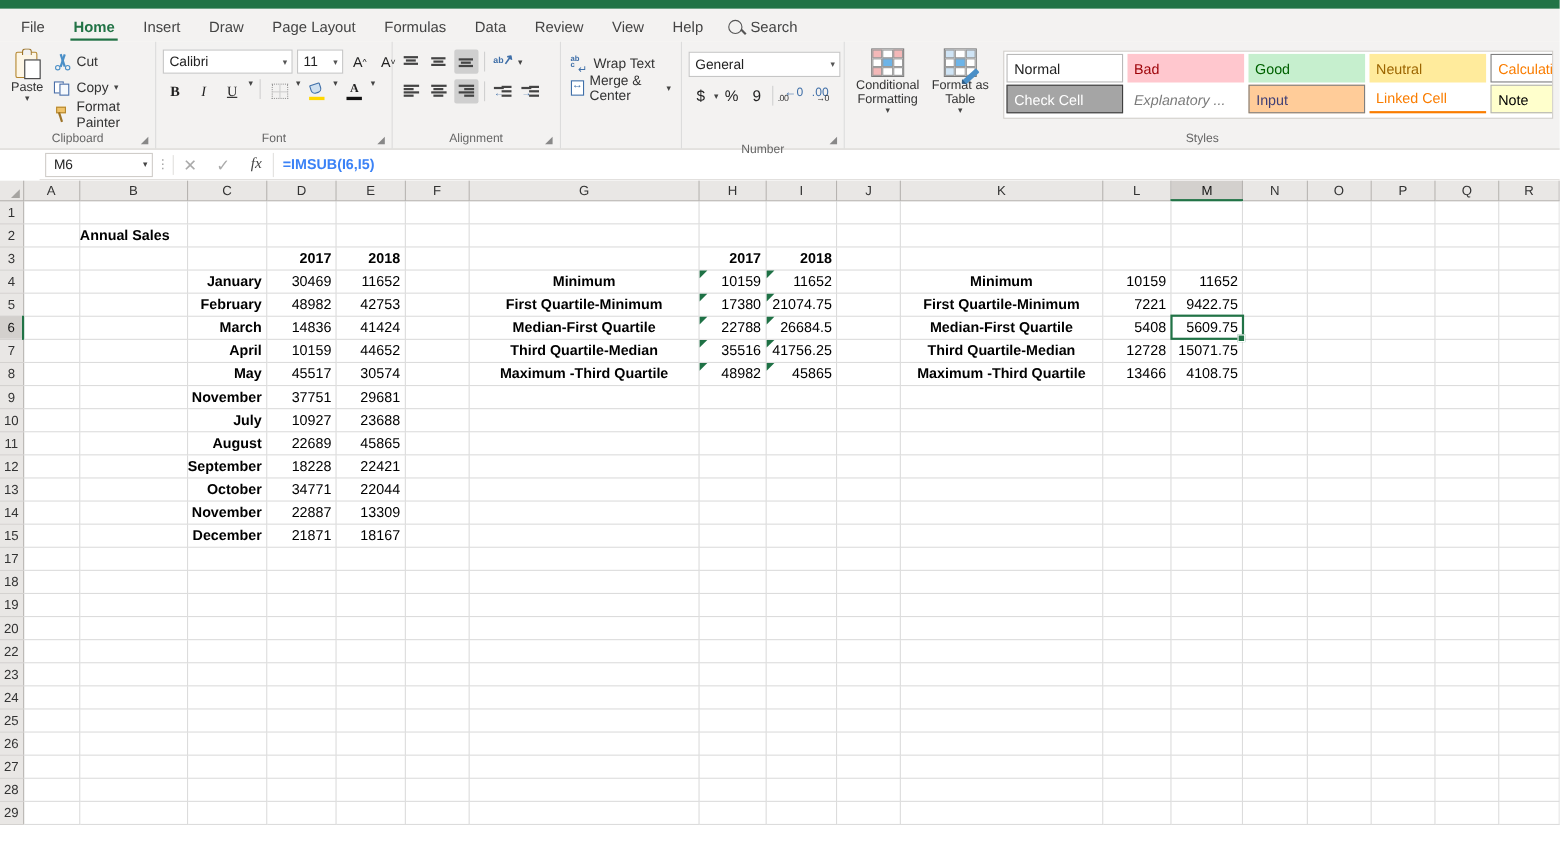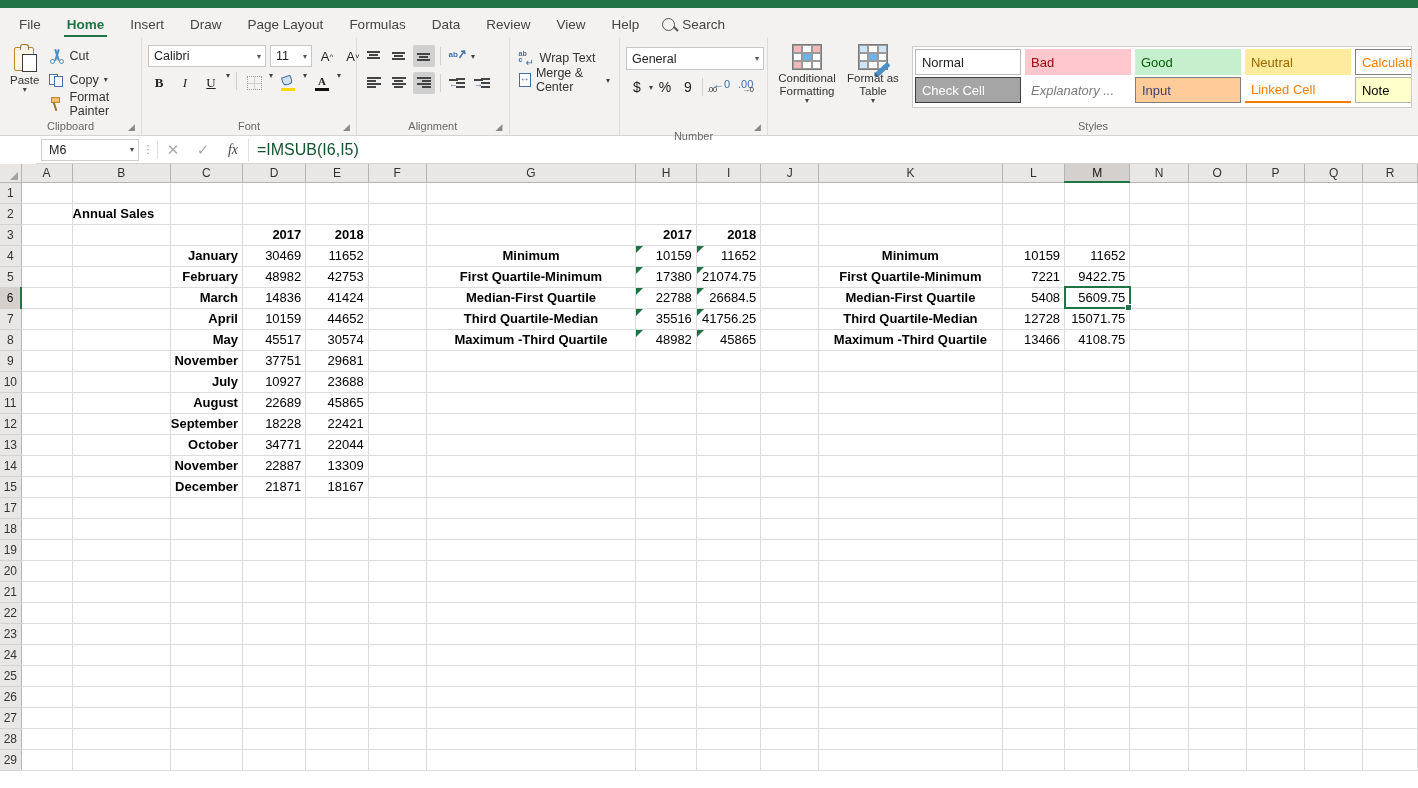--- a/index.html
+++ b/index.html
@@ -310,22 +310,23 @@
     font-size: 12.5px; color: #222;
   }
   .name-box .nv { flex: 1; }
   .name-box .nc { font-size: 8px; color: #444; }
   .fb-dots { width: 18px; text-align: center; color: #9a9a9a; font-size: 11px; letter-spacing: 0; }
   .fb-btn { width: 30px; text-align: center; font-size: 15px; color: #aaa; cursor: default;}
   .fb-btn.fx { color: #444; font-style: italic; font-family: "Liberation Serif", serif; font-size: 14px;}
   .fb-divider { width: 1px; height: 18px; background: #e2e0de; }
   .fb-input {
     flex: 1; height: 22px; display: flex; align-items: center;
-    padding-left: 8px; font-size: 16px; color: #14532d;
+    padding-left: 8px; font-size: 13px; color: #3b82f6;
     border-left: 1px solid #e2e0de;
+    font-weight: bold;
   }
 
   
   .grid-wrap { position: relative; width: 1418px; height: 624px; overflow: hidden; background: #fff; }
   table.sheet { border-collapse: collapse; table-layout: fixed; }
   table.sheet td, table.sheet th { padding: 0; }
 
   .corner {
     width: 22px; height: 18px;
     background: #e9e7e5;
@@ -1165,41 +1166,20 @@
           <td class="cell"></td>
           <td class="cell"></td>
           <td class="cell"></td>
           <td class="cell"></td>
           <td class="cell"></td>
           <td class="cell"></td>
           <td class="cell"></td>
           <td class="cell"></td>
         </tr>
         <tr>
-          <td class="rowhead">21</td>
-          <td class="cell"></td>
-          <td class="cell"></td>
-          <td class="cell"></td>
-          <td class="cell"></td>
-          <td class="cell"></td>
-          <td class="cell"></td>
-          <td class="cell"></td>
-          <td class="cell"></td>
-          <td class="cell"></td>
-          <td class="cell"></td>
-          <td class="cell"></td>
-          <td class="cell"></td>
-          <td class="cell"></td>
-          <td class="cell"></td>
-          <td class="cell"></td>
-          <td class="cell"></td>
-          <td class="cell"></td>
-          <td class="cell"></td>
-        </tr>
-        <tr>
           <td class="rowhead">22</td>
           <td class="cell"></td>
           <td class="cell"></td>
           <td class="cell"></td>
           <td class="cell"></td>
           <td class="cell"></td>
           <td class="cell"></td>
           <td class="cell"></td>
           <td class="cell"></td>
           <td class="cell"></td>

